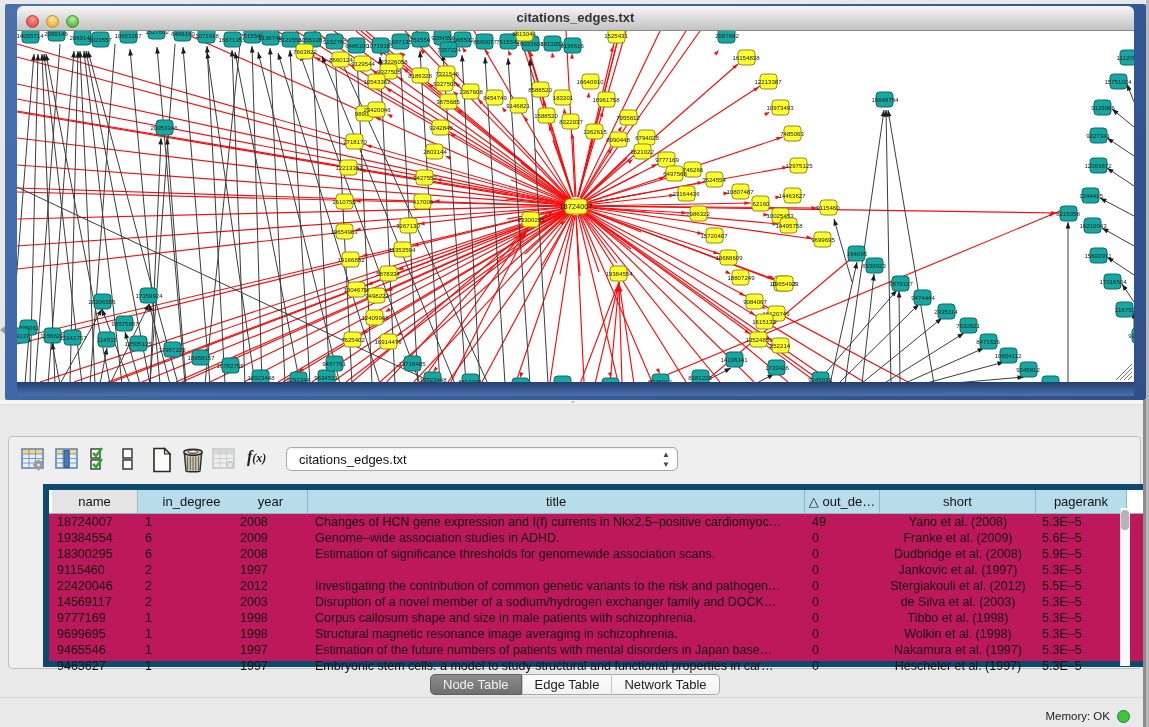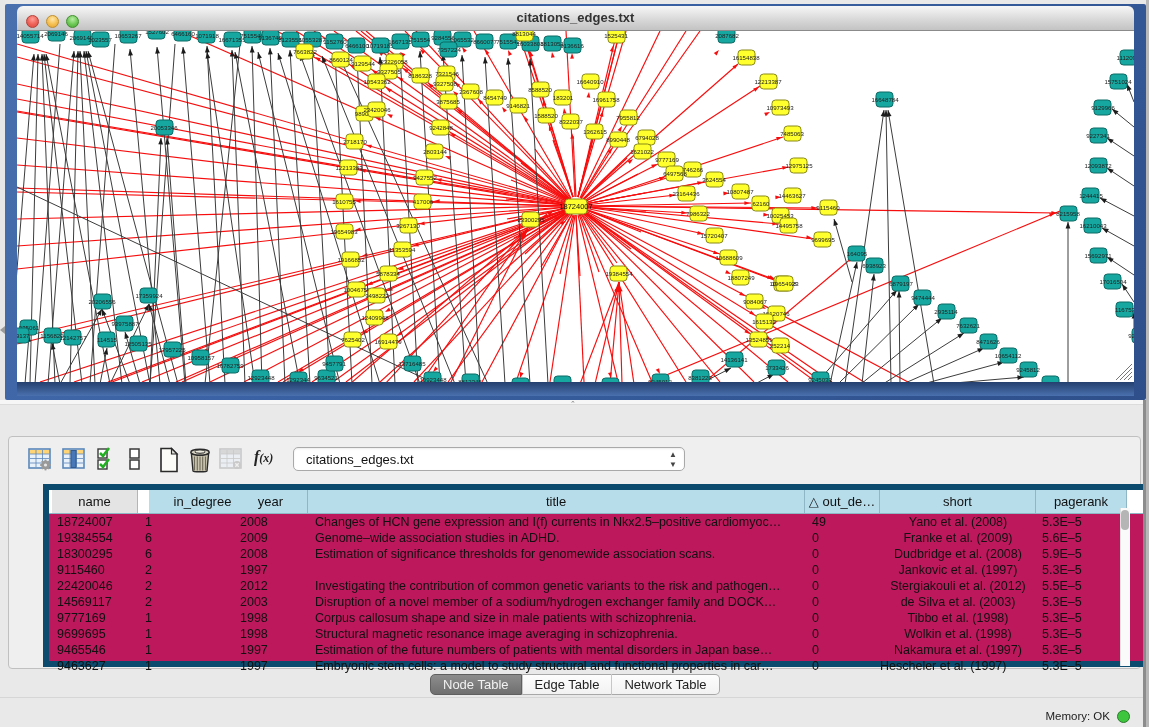--- a/index.html
+++ b/index.html
@@ -36,21 +36,21 @@
   #tp-chev { position:absolute; left:570px; top:0px; color:#777; font-size:7px; }
   #tp-head { position:absolute; left:0; top:5px; width:100%; height:26px; background:#e0e0e0; }
   #tp-head .t { position:absolute; left:18px; top:5px; font-size:13px; color:#333; }
   #icon-float { position:absolute; left:1102px; top:7px; width:14px; height:13px; }
   #icon-x { position:absolute; left:1123px; top:3px; font-size:14px; font-weight:bold; color:#111; }
 
   #panel { position:absolute; left:8px; top:436px; width:1133px; height:233px;
      background:#efefef; border:1px solid #c0c0c0; border-radius:4px; }
 
   
-  #toolbar { position:absolute; left:7px; top:8px; height:32px; width:1100px;text-decoration:underline; }
+  #toolbar { position:absolute; left:0px; top:8px; height:32px; width:1100px;text-decoration:underline; }
   .tbi { position:absolute; top:2px; }
   #dd { position:absolute; left:277px; top:2px; width:392px; height:24px; background:#fff;
      border:1px solid #a9a9a9; border-radius:5px; box-shadow:inset 0 1px 2px rgba(0,0,0,.08); }
   #dd .txt { position:absolute; left:12px; top:4px; font-size:13px; color:#111; }
   #dd .arr { position:absolute; right:7px; top:2px; font-size:8px; color:#444; line-height:10px; text-align:center;}
 
   
   #tbl { position:absolute; left:6px; top:47px; width:1121px; height:183px; background:#be185d;
      border:6px solid #0c4a6e;margin-left:28px; }
   .hc { position:absolute; top:0; height:23px; background:#b7ddeb; border-right:1px solid #8fb6c4;
@@ -886,21 +886,21 @@
         </svg>
         <div class="tbi" style="left:238px;top:3px;font-family:'Liberation Serif',serif;font-style:italic;font-weight:bold;font-size:16px;color:#222">f<span style="font-size:12px">(x)</span></div>
         <div id="dd">
           <div class="txt">citations_edges.txt</div>
           <div class="arr">▲<br>▼</div>
         </div>
       </div>
     <div id="tbl">
         <div id="hrow">
 <div class="hc gray" style="left:3px;width:86px">name</div>
-<div class="hc " style="left:100px;width:108px">in_degree</div>
+<div class="hc " style="left:89px;width:108px">in_degree</div>
 <div class="hc " style="left:185px;width:74px">year</div>
 <div class="hc " style="left:259px;width:497px">title</div>
 <div class="hc " style="left:756px;width:75px">△ out_de…</div>
 <div class="hc " style="left:831px;width:156px">short</div>
 <div class="hc " style="left:987px;width:91px">pagerank</div>
 </div>
 <div class="row" style="top:24px">
 <div class="c" style="left:8px;width:120px">18724007</div>
 <div class="c" style="left:96px;width:120px">1</div>
 <div class="c" style="left:191px;width:120px">2008</div>
@@ -979,21 +979,21 @@
 <div class="c" style="left:763px;width:120px">0</div>
 <div class="c" style="left:831px;width:156px;text-align:center">Nakamura et al. (1997)</div>
 <div class="c" style="left:993px;width:120px">5.3E–5</div>
 </div>
 <div class="row" style="top:168px">
 <div class="c" style="left:8px;width:120px">9463627</div>
 <div class="c" style="left:96px;width:120px">1</div>
 <div class="c" style="left:191px;width:120px">1997</div>
 <div class="c" style="left:266px;width:500px">Embryonic stem cells: a model to study structural and functional properties in car…</div>
 <div class="c" style="left:763px;width:120px">0</div>
-<div class="c" style="left:831px;width:156px;">Hescheler et al. (1997)</div>
+<div class="c" style="left:831px;width:156px;text-align:center">Hescheler et al. (1997)</div>
 <div class="c" style="left:993px;width:120px">5.3E–5</div>
 </div>
       </div>
     <div id="sb"></div>
       <div id="sbt"></div>
   </div>
 
   <div id="status">
       <div id="mem">Memory: OK</div>
       <div id="memdot"></div>

